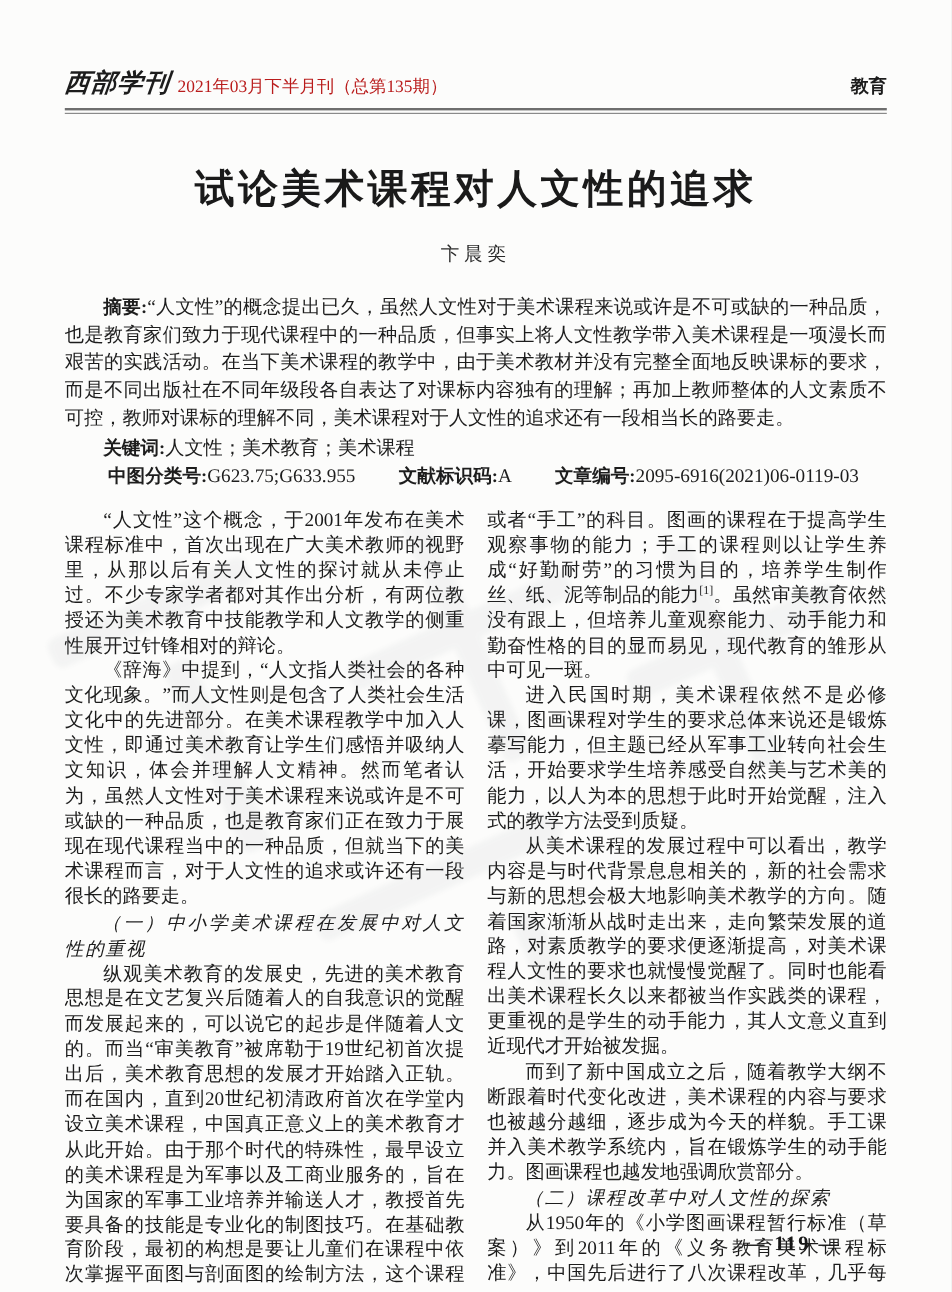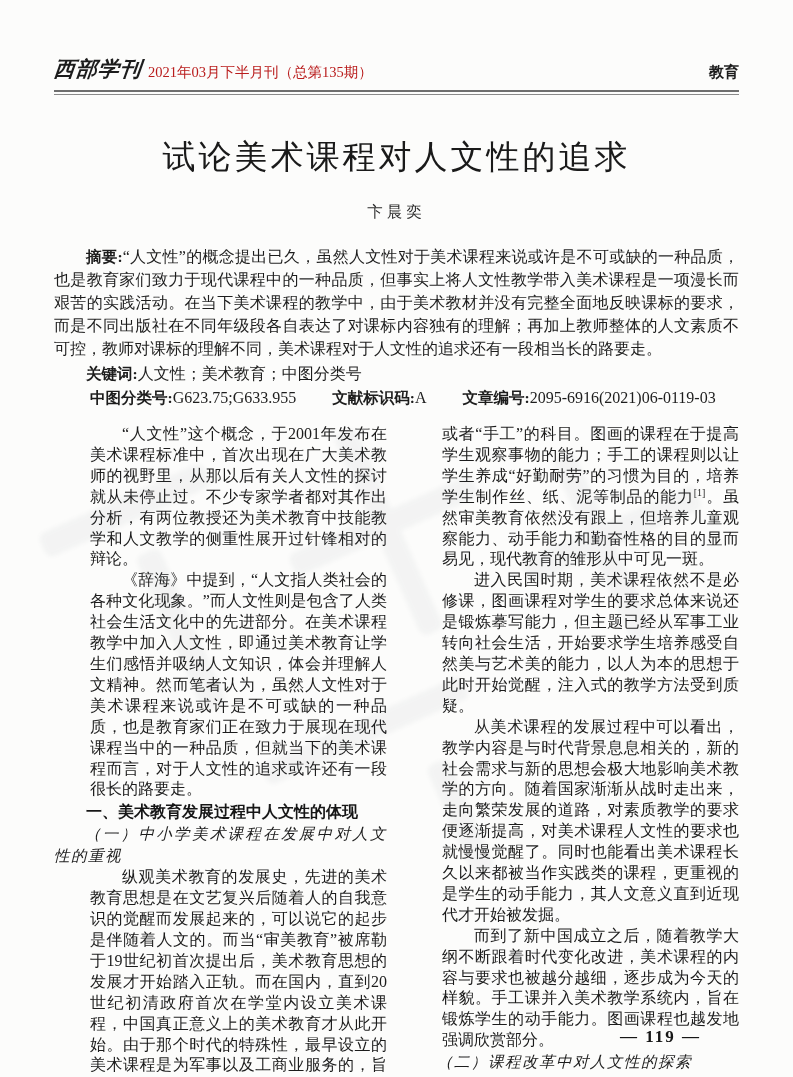--- a/index.html
+++ b/index.html
@@ -37,40 +37,40 @@
   .category { font-family:"Liberation Sans","DejaVu Sans",sans-serif; font-weight:bold; font-size:15px; color:#1c1c1c; padding-bottom:1px; }
   .double-rule {
     margin-top:7px; height:5px;
     border-top:2px solid #6e6e6e;
     border-bottom:1.5px solid #8a8a8a;
   }
   
   .title {
     margin-top:40px; text-align:center;
     font-size:33px; letter-spacing:3px; color:#1a1a1a;
-    font-weight:400;
+    font-weight:700;
   }
   .author { margin-top:22px; text-align:center; font-size:15.5px; letter-spacing:4px; color:#2a2a2a; }
   
   .meta-block { margin-top:22px; font-size:16px; }
   .abstract {
     text-align:justify; text-indent:2em;
     line-height:23px; font-weight:500; color:#1d1d1d;
   }
   .meta-line { margin-top:1.5px; line-height:23px; text-indent:2em; color:#1d1d1d; }
   .lbl { font-family:Liberation Serif, serif; font-weight:bold; font-size:15.5px; }
   .clc-line { display:flex; }
   .clc-line .seg { white-space:nowrap;margin-left:36px; }
   .seg-1 { margin-left:2em; }
   .seg-2 { margin-left:74px; }
   .seg-3 { margin-left:68px; }
   
   .columns { display:flex; gap:19px; margin-top:15px; height:648px; overflow:hidden; }
   .col { width:333px; font-size:16px; line-height:20.9px; text-align:justify; color:#1c1c1c; }
-  .col p { text-indent:2em;margin-left:36px; }
+  .col p { text-indent:2em; }
   .col p.cont { text-indent:0; }
   .sec-h {
     font-family:"Liberation Sans","DejaVu Sans",sans-serif;
     font-weight:bold; font-size:16px; text-indent:2em; line-height:22px;
     margin-top:1px; color:#161616;
   }
   .sub-h {
     font-style:italic; letter-spacing:1.5px;
     font-size:15.5px; text-indent:2em; line-height:22px; color:#1d1d1d;
   }
@@ -104,33 +104,32 @@
     </div>
     <span class="category">教育</span>
   </div>
   <div class="double-rule"></div>
 
   <div class="title">试论美术课程对人文性的追求</div>
   <div class="author">卞晨奕</div>
 
   <div class="meta-block">
     <p class="abstract"><span class="lbl">摘要:</span><span>“人文性”的概念提出已久，虽然人文性对于美术课程来说或许是不可或缺的一种品质，也是教育家们致力于现代课程中的一种品质，但事实上将人文性教学带入美术课程是一项漫长而艰苦的实践活动。在当下美术课程的教学中，由于美术教材并没有完整全面地反映课标的要求，而是不同出版社在不同年级段各自表达了对课标内容独有的理解；再加上教师整体的人文素质不可控，教师对课标的理解不同，美术课程对于人文性的追求还有一段相当长的路要走。</span></p>
-    <p class="meta-line"><span class="lbl">关键词:</span><span>人文性；美术教育；中图分类号</span></p>
+    <p class="meta-line"><span class="lbl">关键词:</span><span>人文性；美术教育；美术课程</span></p>
     <div class="meta-line clc-line" style="text-indent:0;">
       <span class="seg seg-1"><span class="lbl">中图分类号:</span><span>G623.75;G633.955</span></span>
       <span class="seg seg-2"><span class="lbl">文献标识码:</span><span>A</span></span>
       <span class="seg seg-3"><span class="lbl">文章编号:</span><span>2095-6916(2021)06-0119-03</span></span>
     </div>
   </div>
 
   <div class="columns">
     <div class="col">
       <p>“人文性”这个概念，于2001年发布在美术课程标准中，首次出现在广大美术教师的视野里，从那以后有关人文性的探讨就从未停止过。不少专家学者都对其作出分析，有两位教授还为美术教育中技能教学和人文教学的侧重性展开过针锋相对的辩论。</p>
       <p>《辞海》中提到，“人文指人类社会的各种文化现象。”而人文性则是包含了人类社会生活文化中的先进部分。在美术课程教学中加入人文性，即通过美术教育让学生们感悟并吸纳人文知识，体会并理解人文精神。然而笔者认为，虽然人文性对于美术课程来说或许是不可或缺的一种品质，也是教育家们正在致力于展现在现代课程当中的一种品质，但就当下的美术课程而言，对于人文性的追求或许还有一段很长的路要走。</p>
-      <div class="sec-h">一、美术教育发展过程中人文性的体现</div>
       <div class="sub-h">（一）中小学美术课程在发展中对人文性的重视</div>
       <p>纵观美术教育的发展史，先进的美术教育思想是在文艺复兴后随着人的自我意识的觉醒而发展起来的，可以说它的起步是伴随着人文的。而当“审美教育”被席勒于19世纪初首次提出后，美术教育思想的发展才开始踏入正轨。而在国内，直到20世纪初清政府首次在学堂内设立美术课程，中国真正意义上的美术教育才从此开始。由于那个时代的特殊性，最早设立的美术课程是为军事以及工商业服务的，旨在为国家的军事工业培养并输送人才，教授首先要具备的技能是专业化的制图技巧。在基础教育阶段，最初的构想是要让儿童们在课程中依次掌握平面图与剖面图的绘制方法，这个课程目标是与审美教育几乎不相关的。</p>
 
     </div>
     <div class="col">
       <p class="cont"><span>或者“手工”的科目。图画的课程在于提高学生观察事物的能力；手工的课程则以让学生养成“好勤耐劳”的习惯为目的，培养学生制作丝、纸、泥等制品的能力</span><sup class="note">[1]</sup><span>。虽然审美教育依然没有跟上，但培养儿童观察能力、动手能力和勤奋性格的目的显而易见，现代教育的雏形从中可见一斑。</span></p>
       <p>进入民国时期，美术课程依然不是必修课，图画课程对学生的要求总体来说还是锻炼摹写能力，但主题已经从军事工业转向社会生活，开始要求学生培养感受自然美与艺术美的能力，以人为本的思想于此时开始觉醒，注入式的教学方法受到质疑。</p>
       <p>从美术课程的发展过程中可以看出，教学内容是与时代背景息息相关的，新的社会需求与新的思想会极大地影响美术教学的方向。随着国家渐渐从战时走出来，走向繁荣发展的道路，对素质教学的要求便逐渐提高，对美术课程人文性的要求也就慢慢觉醒了。同时也能看出美术课程长久以来都被当作实践类的课程，更重视的是学生的动手能力，其人文意义直到近现代才开始被发掘。</p>
       <p>而到了新中国成立之后，随着教学大纲不断跟着时代变化改进，美术课程的内容与要求也被越分越细，逐步成为今天的样貌。手工课并入美术教学系统内，旨在锻炼学生的动手能力。图画课程也越发地强调欣赏部分。</p>
       <div class="sub-h">（二）课程改革中对人文性的探索</div>

